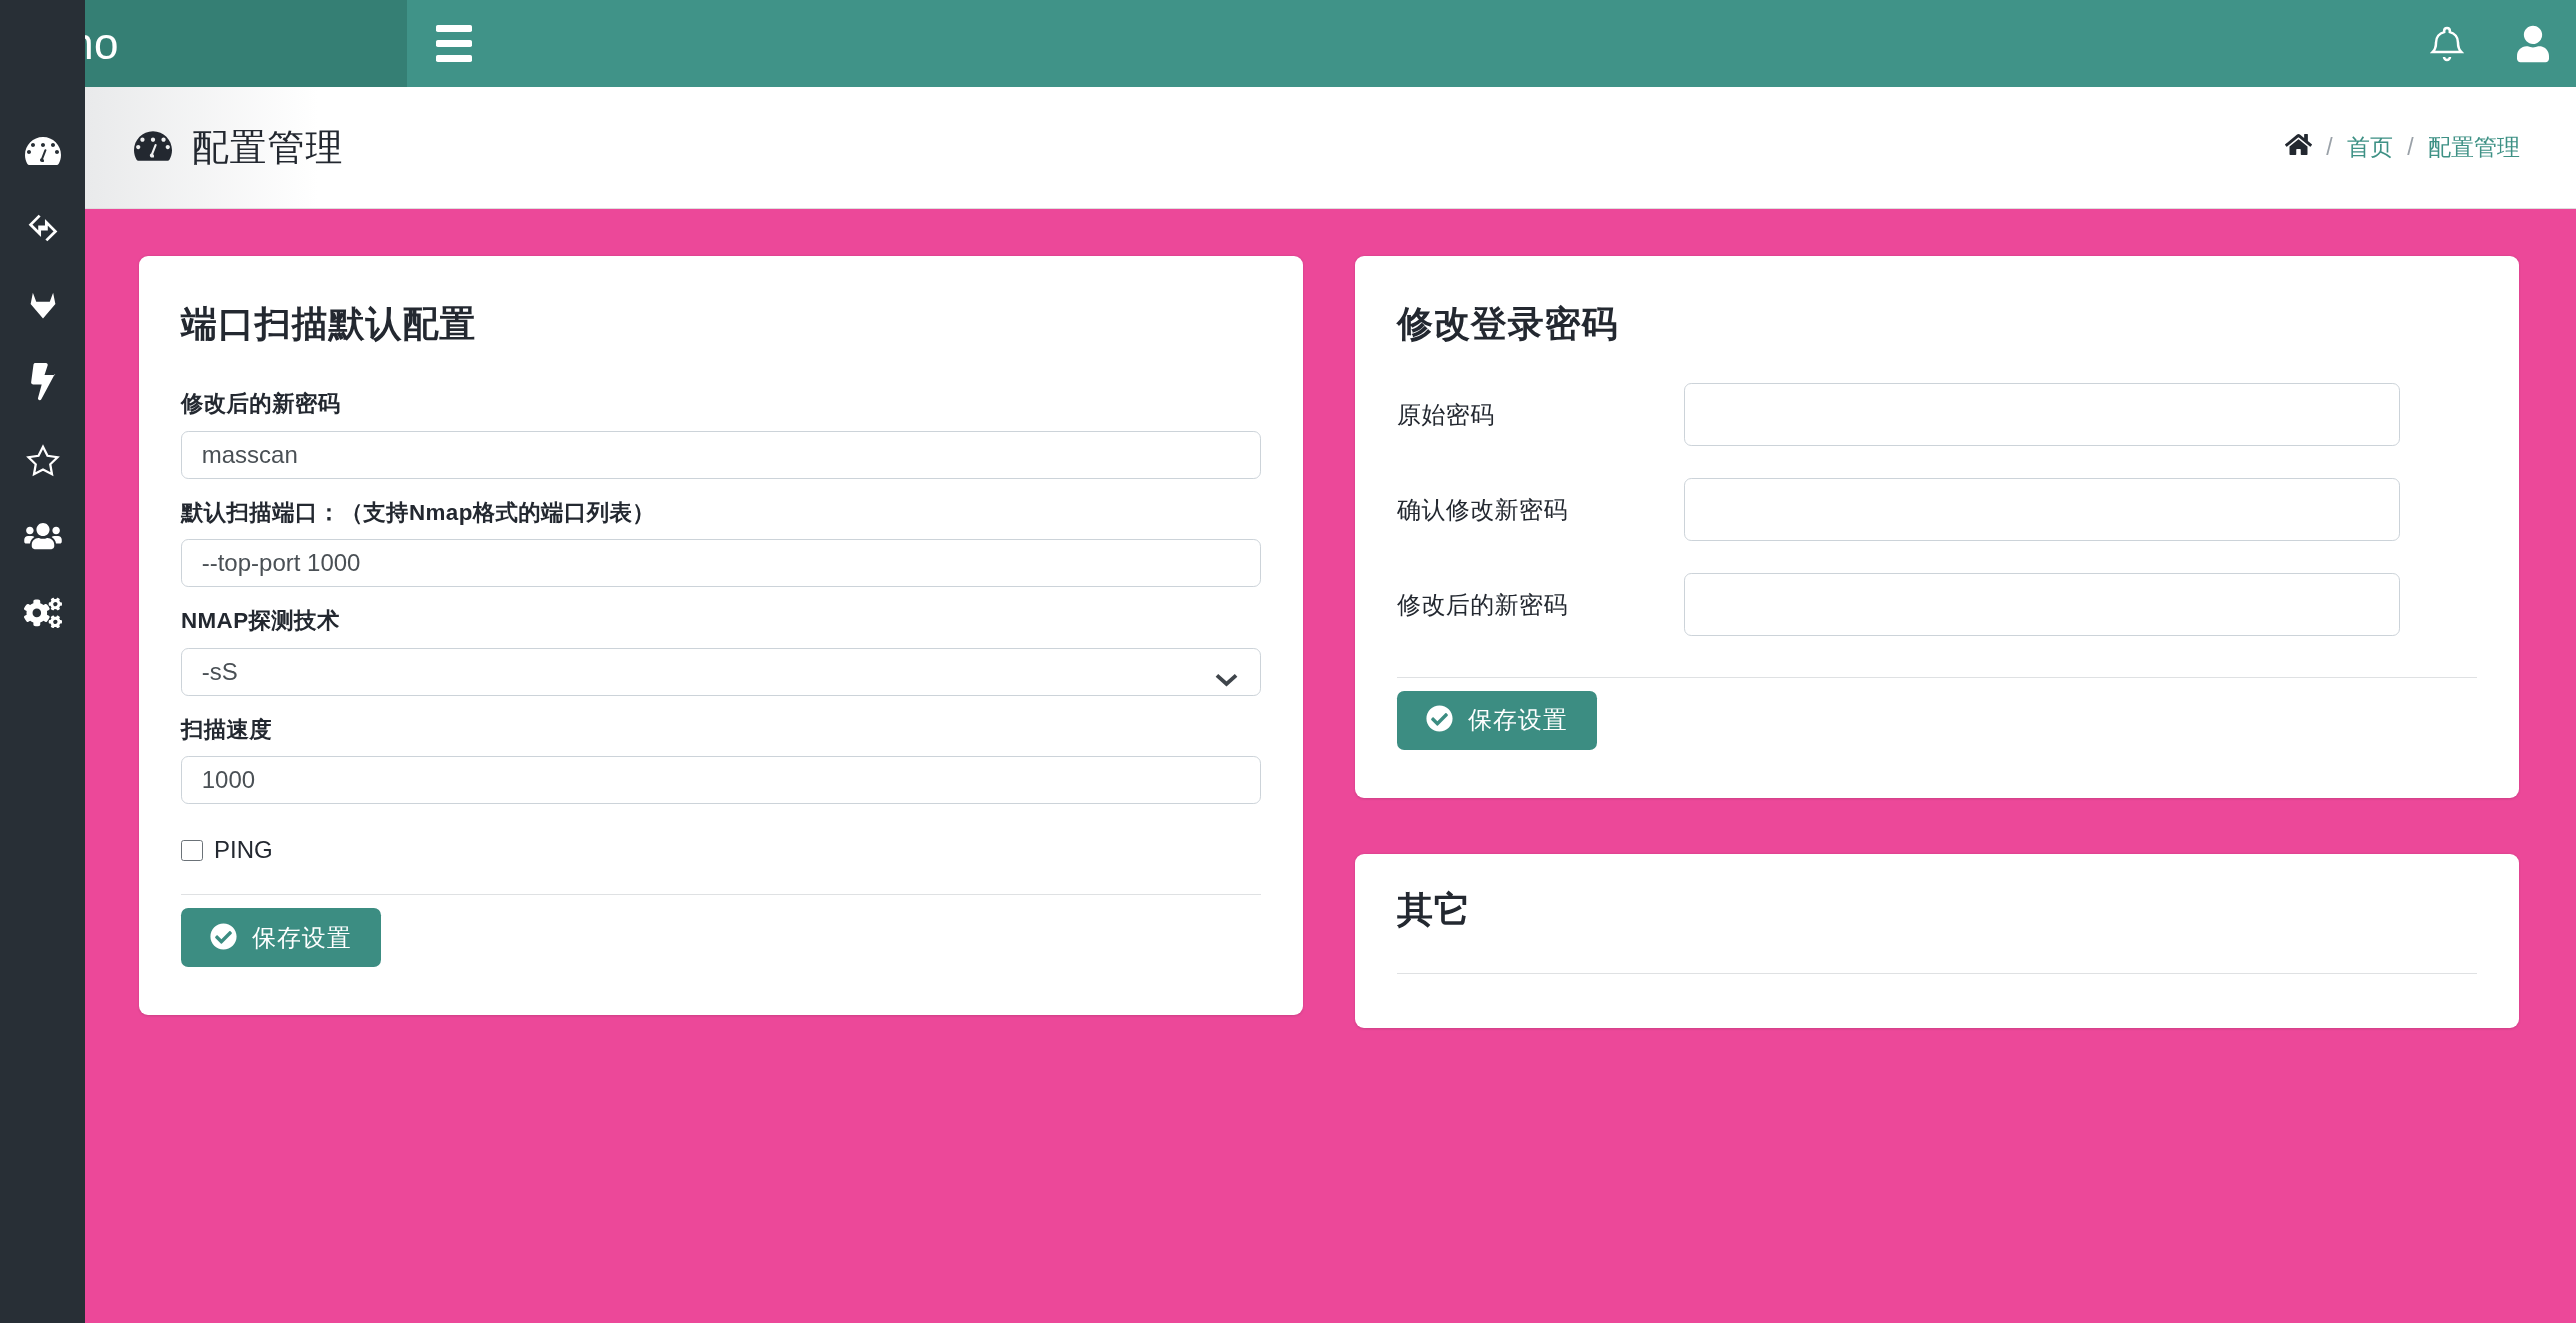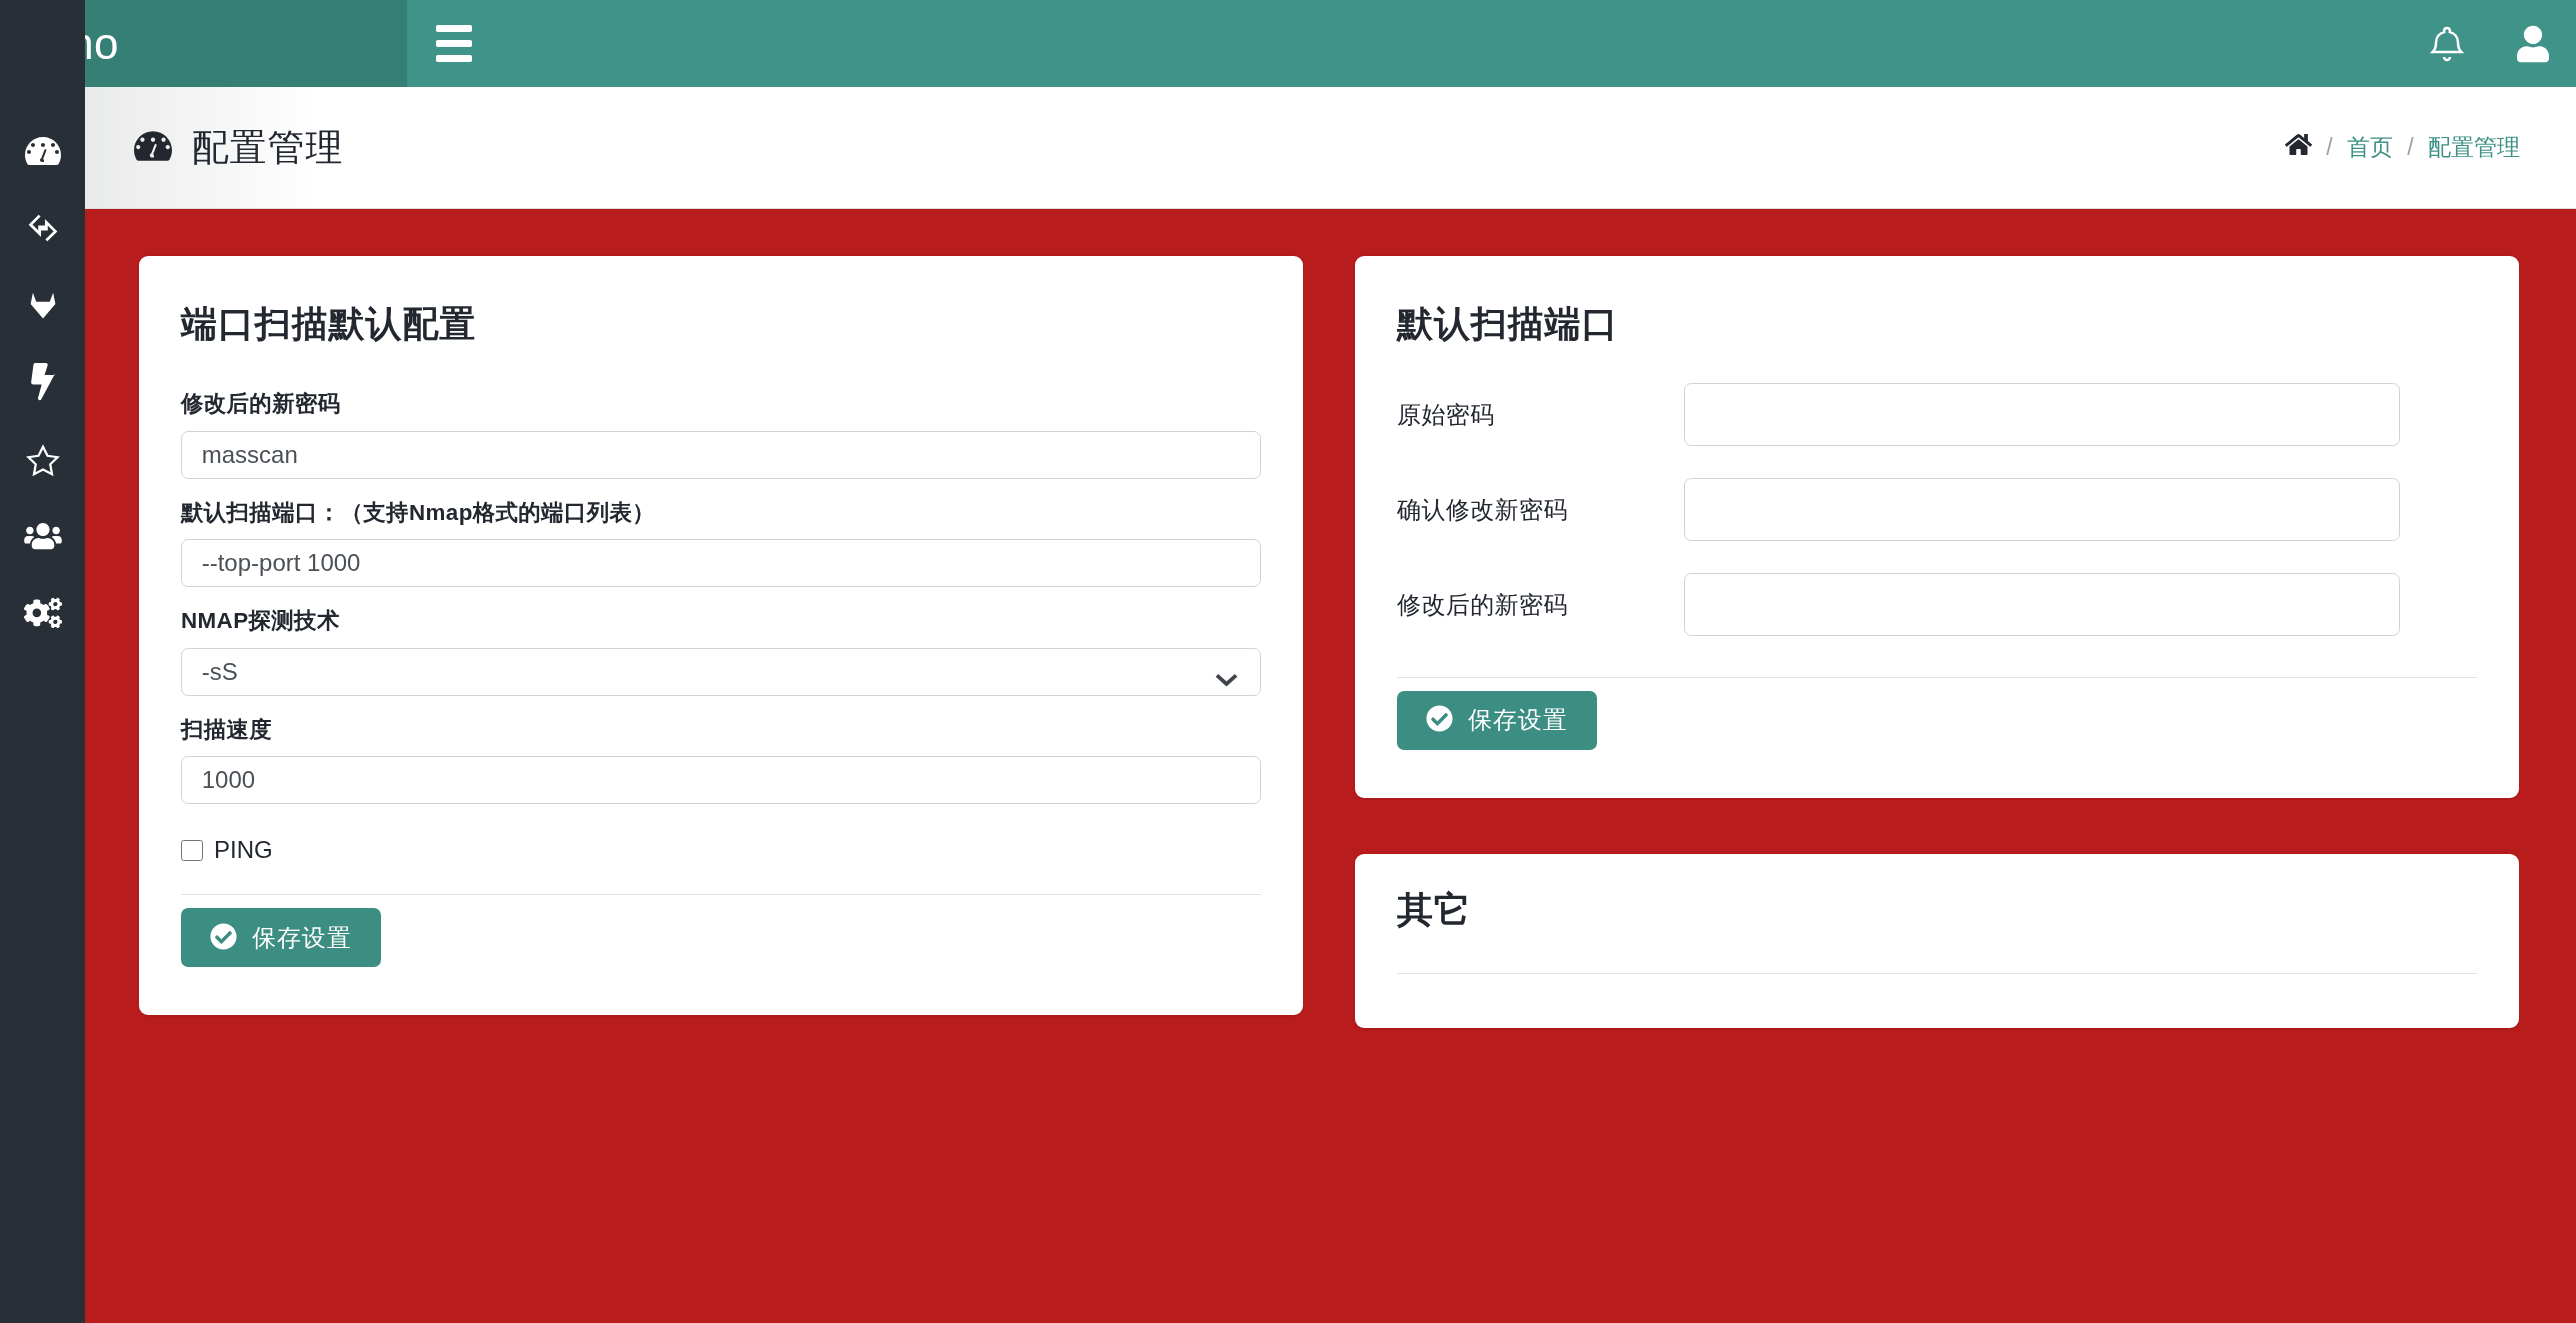--- a/index.html
+++ b/index.html
@@ -61,21 +61,21 @@
     font-size: 37px; color: #232830; font-weight: 400; letter-spacing: 0.9px;
   }
   .breadcrumb { display: flex; align-items: center; gap: 14.3px; font-size: 23px; }
   .bc-sep { color: #9aa1a8; font-size: 23px; }
   .bc-link { color: #3e9185; text-decoration: none; cursor: pointer; }
   .bc-current { color: #3e9185; cursor: pointer; }
 
   
   .content {
     position: absolute; top: 209px; left: 85px; width: 2491px; height: 1115px;
-    background: #b91c1c; padding: 47px 56px 0 54px;
+    background: #ec4899; padding: 47px 56px 0 54px;
     display: flex; gap: 52px; align-items: flex-start;
   }
   .col-left { width: 1164px; flex: 0 0 1164px; }
   .col-right { width: 1164px; flex: 0 0 1164px; }
 
   .card {
     background: #ffffff; border-radius: 9px;
     box-shadow: 0 0.9px 2.7px rgba(0,0,0,.13);
   }
   .card-body { padding: 44px 42px 48px 42px; }
@@ -301,21 +301,21 @@
             <span class="lbl">保存设置</span>
           </button>
         </div>
       </div>
     </div>
 
     <div class="col-right">
 
       <div class="card">
         <div class="card-body">
-          <div class="card-title tight">默认扫描端口</div>
+          <div class="card-title tight">修改登录密码</div>
 
           <div class="pw-row">
             <span class="pw-label">原始密码</span>
             <input class="pw-input" type="password" value="" style="">
           </div>
 
           <div class="pw-row">
             <span class="pw-label">确认修改新密码</span>
             <input class="pw-input" type="password" value="" style="">
           </div>

